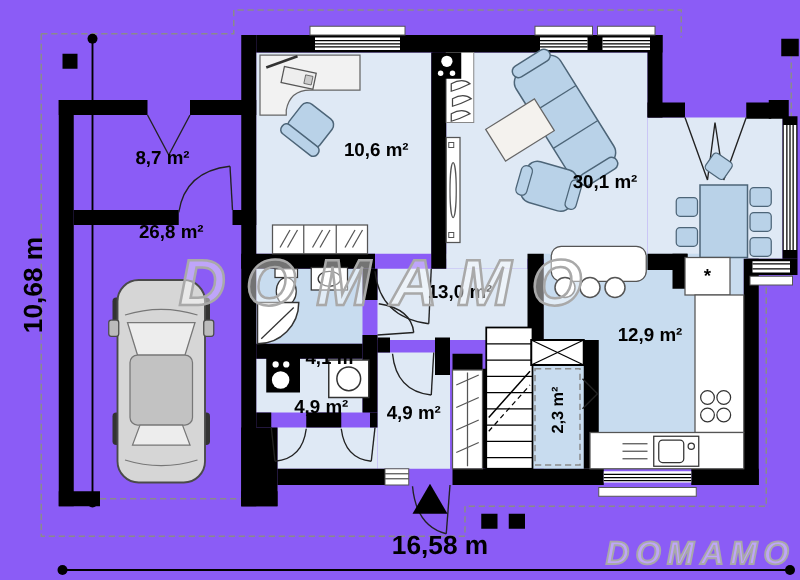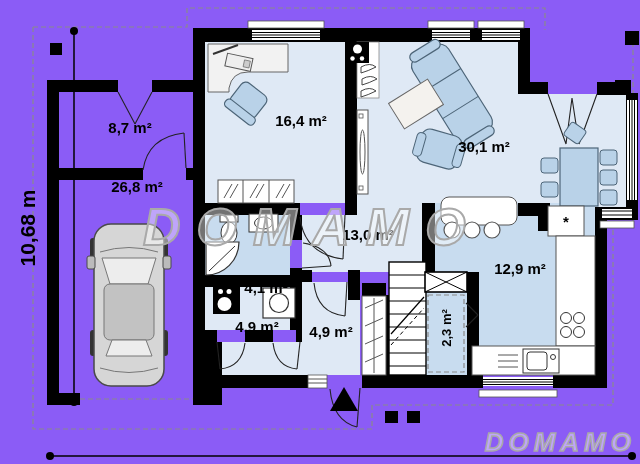--- a/index.html
+++ b/index.html
@@ -358,28 +358,29 @@
     <circle cx="74" cy="31" r="4" fill="#000" stroke="none"></circle>
     <circle cx="74" cy="402" r="4" fill="#000" stroke="none"></circle>
     <line x1="50" y1="456" x2="632" y2="456"></line>
     <circle cx="50" cy="456" r="4" fill="#000" stroke="none"></circle>
     <circle cx="632" cy="456" r="4" fill="#000" stroke="none"></circle>
   </g>
 </svg>
 
   <div class="lbl" style="left:130px;top:127px;">8,7 m²</div>
   <div class="lbl" style="left:137px;top:186px;">26,8 m²</div>
-  <div class="lbl" style="left:301px;top:120px;">16,4 m²</div>
+  <div class="lbl" style="left:301px;top:120px;">10,6 m²</div>
   <div class="lbl" style="left:484px;top:146px;">30,1 m²</div>
   <div class="lbl" style="left:266px;top:251px;margin-top:36px;">4,1 m²</div>
   <div class="lbl" style="left:368px;top:234px;">13,0 m²</div>
   <div class="lbl" style="left:520px;top:268px;">12,9 m²</div>
   <div class="lbl" style="left:257px;top:326px;">4,9 m²</div>
   <div class="lbl" style="left:331px;top:331px;">4,9 m²</div>
   <div class="lbl small rot" style="left:446px;top:328px;">2,3 m²</div>
 
   <div class="dim rot" style="left:27px;top:228px;">10,68 m</div>
+  <div class="dim" style="left:352px;top:437px;">16,58 m</div>
 
   <div class="sym" style="left:566px;top:221px;">*</div>
 
   <div class="wm center">DOMAMO</div>
   <div class="wm corner">DOMAMO</div>
 </div>
 
 </body></html>

